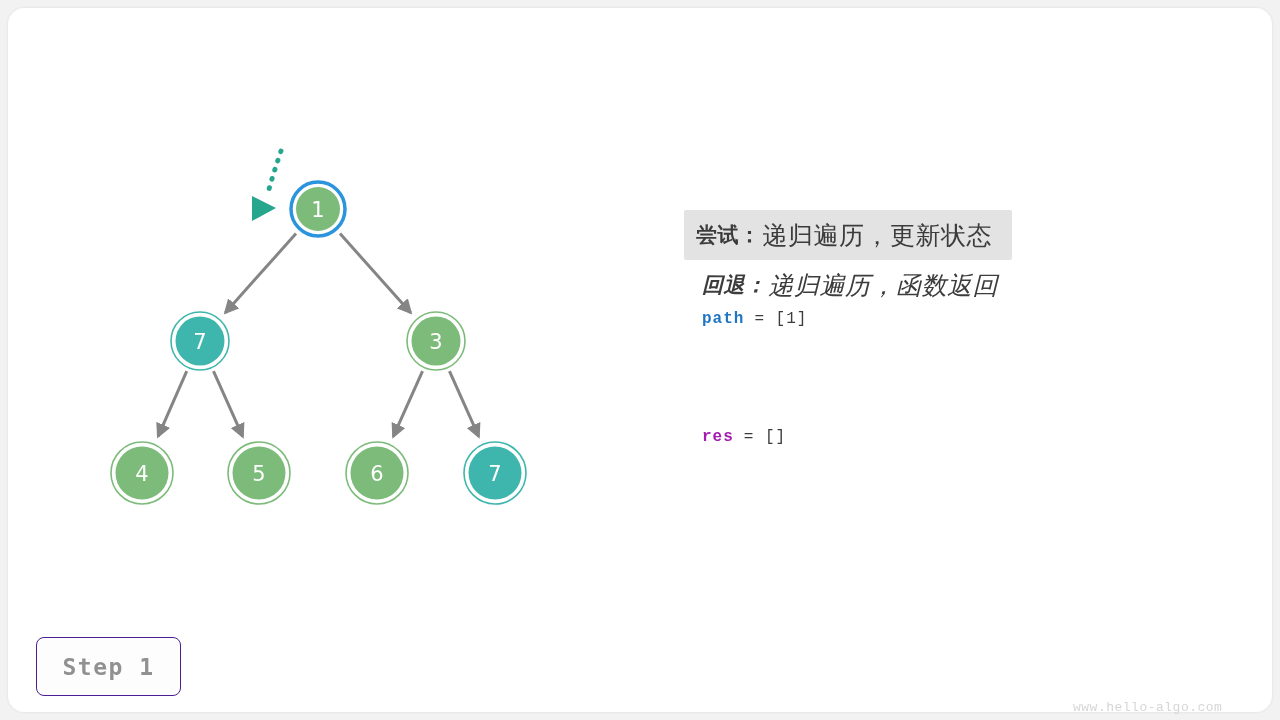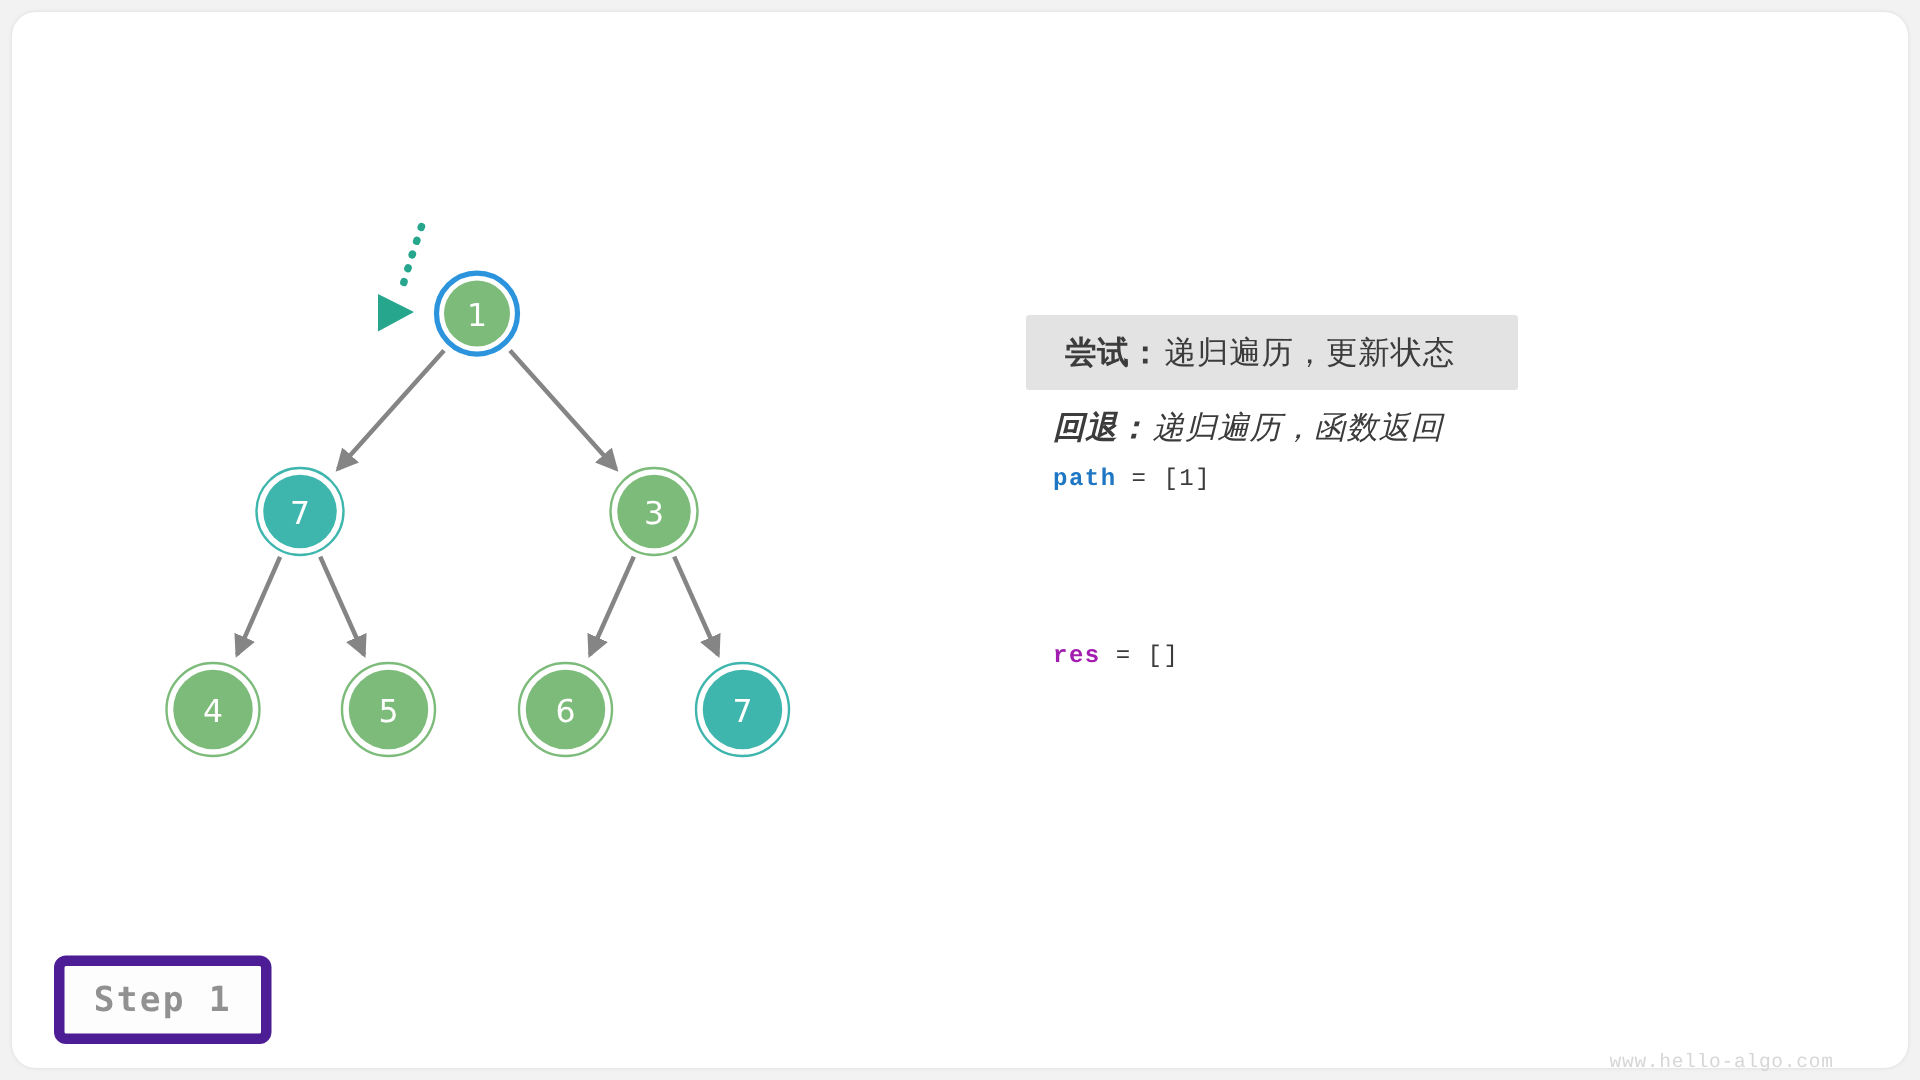--- a/index.html
+++ b/index.html
@@ -61,42 +61,42 @@
 
   .line {
     height: 50px;
     display: flex;
     align-items: center;
     box-sizing: border-box;
   }
 
   .line.highlight {
     background: #e3e3e3;
-    padding-left: 26px;
+    padding-left: 12px;
     padding-right: 18px;
     width: 328px;
     border-radius: 2px;
   }
 
   .line.plain {
     padding-left: 18px;
     font-style: italic;
   }
 
   .cn-label {
     font-family: "DejaVu Sans", sans-serif;
     font-size: 21px;
     font-weight: bold;
     color: #3c3c3c;
     letter-spacing: 0.5px;
   }
 
   .cn-body {
     font-family: "DejaVu Sans", sans-serif;
-    font-size: 21px;
+    font-size: 25px;
     color: #3c3c3c;
     letter-spacing: 0.5px;
     margin-left: 2px;
   }
 
   .code-line {
     height: 50px;
     display: flex;
     align-items: flex-start;
     padding-left: 18px;
@@ -125,21 +125,21 @@
     margin-left: 10px;
   }
 
   
   #step-badge {
     position: absolute;
     left: 36px;
     top: 637px;
     width: 145px;
     height: 59px;
-    border: 7px solid #4c1d95;
+    border: 1px solid #4c1d95;
     border-radius: 8px;
     background: #fdfdfd;
     display: flex;
     align-items: center;
     justify-content: center;
     font-family: "DejaVu Sans Mono", monospace;
     font-size: 23px;
     font-weight: bold;
     color: #919191;
     letter-spacing: 1.5px;

